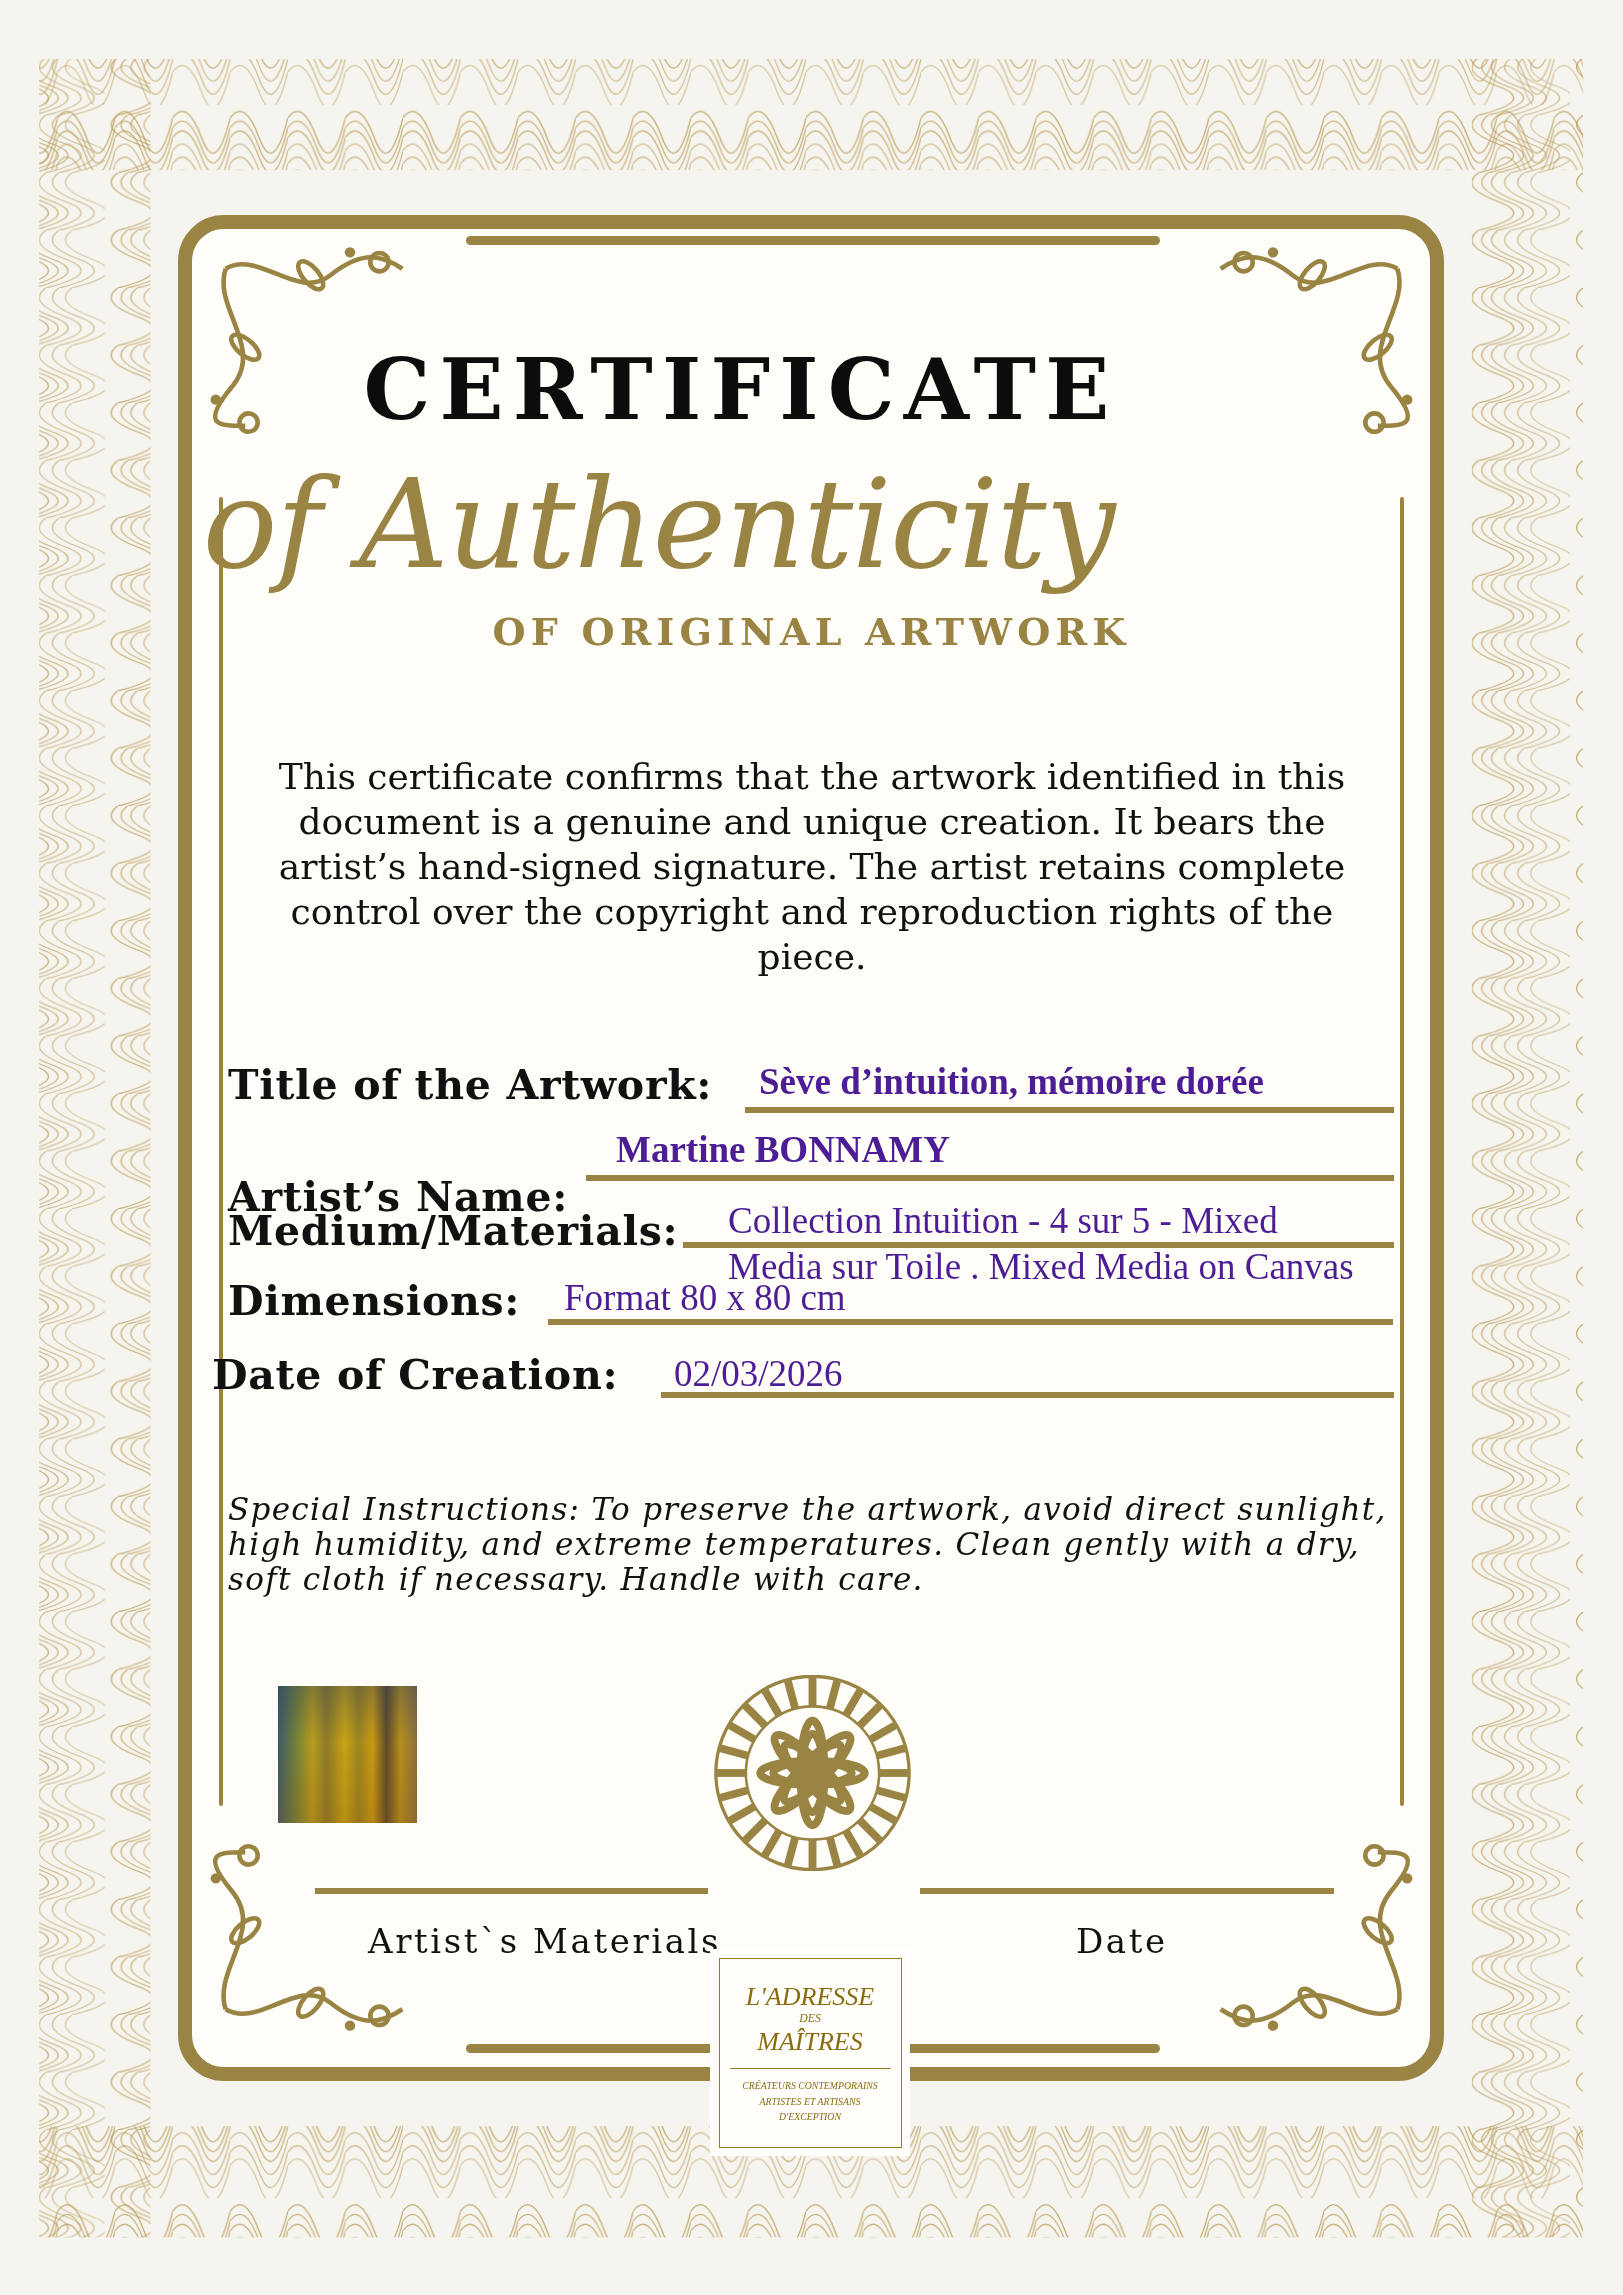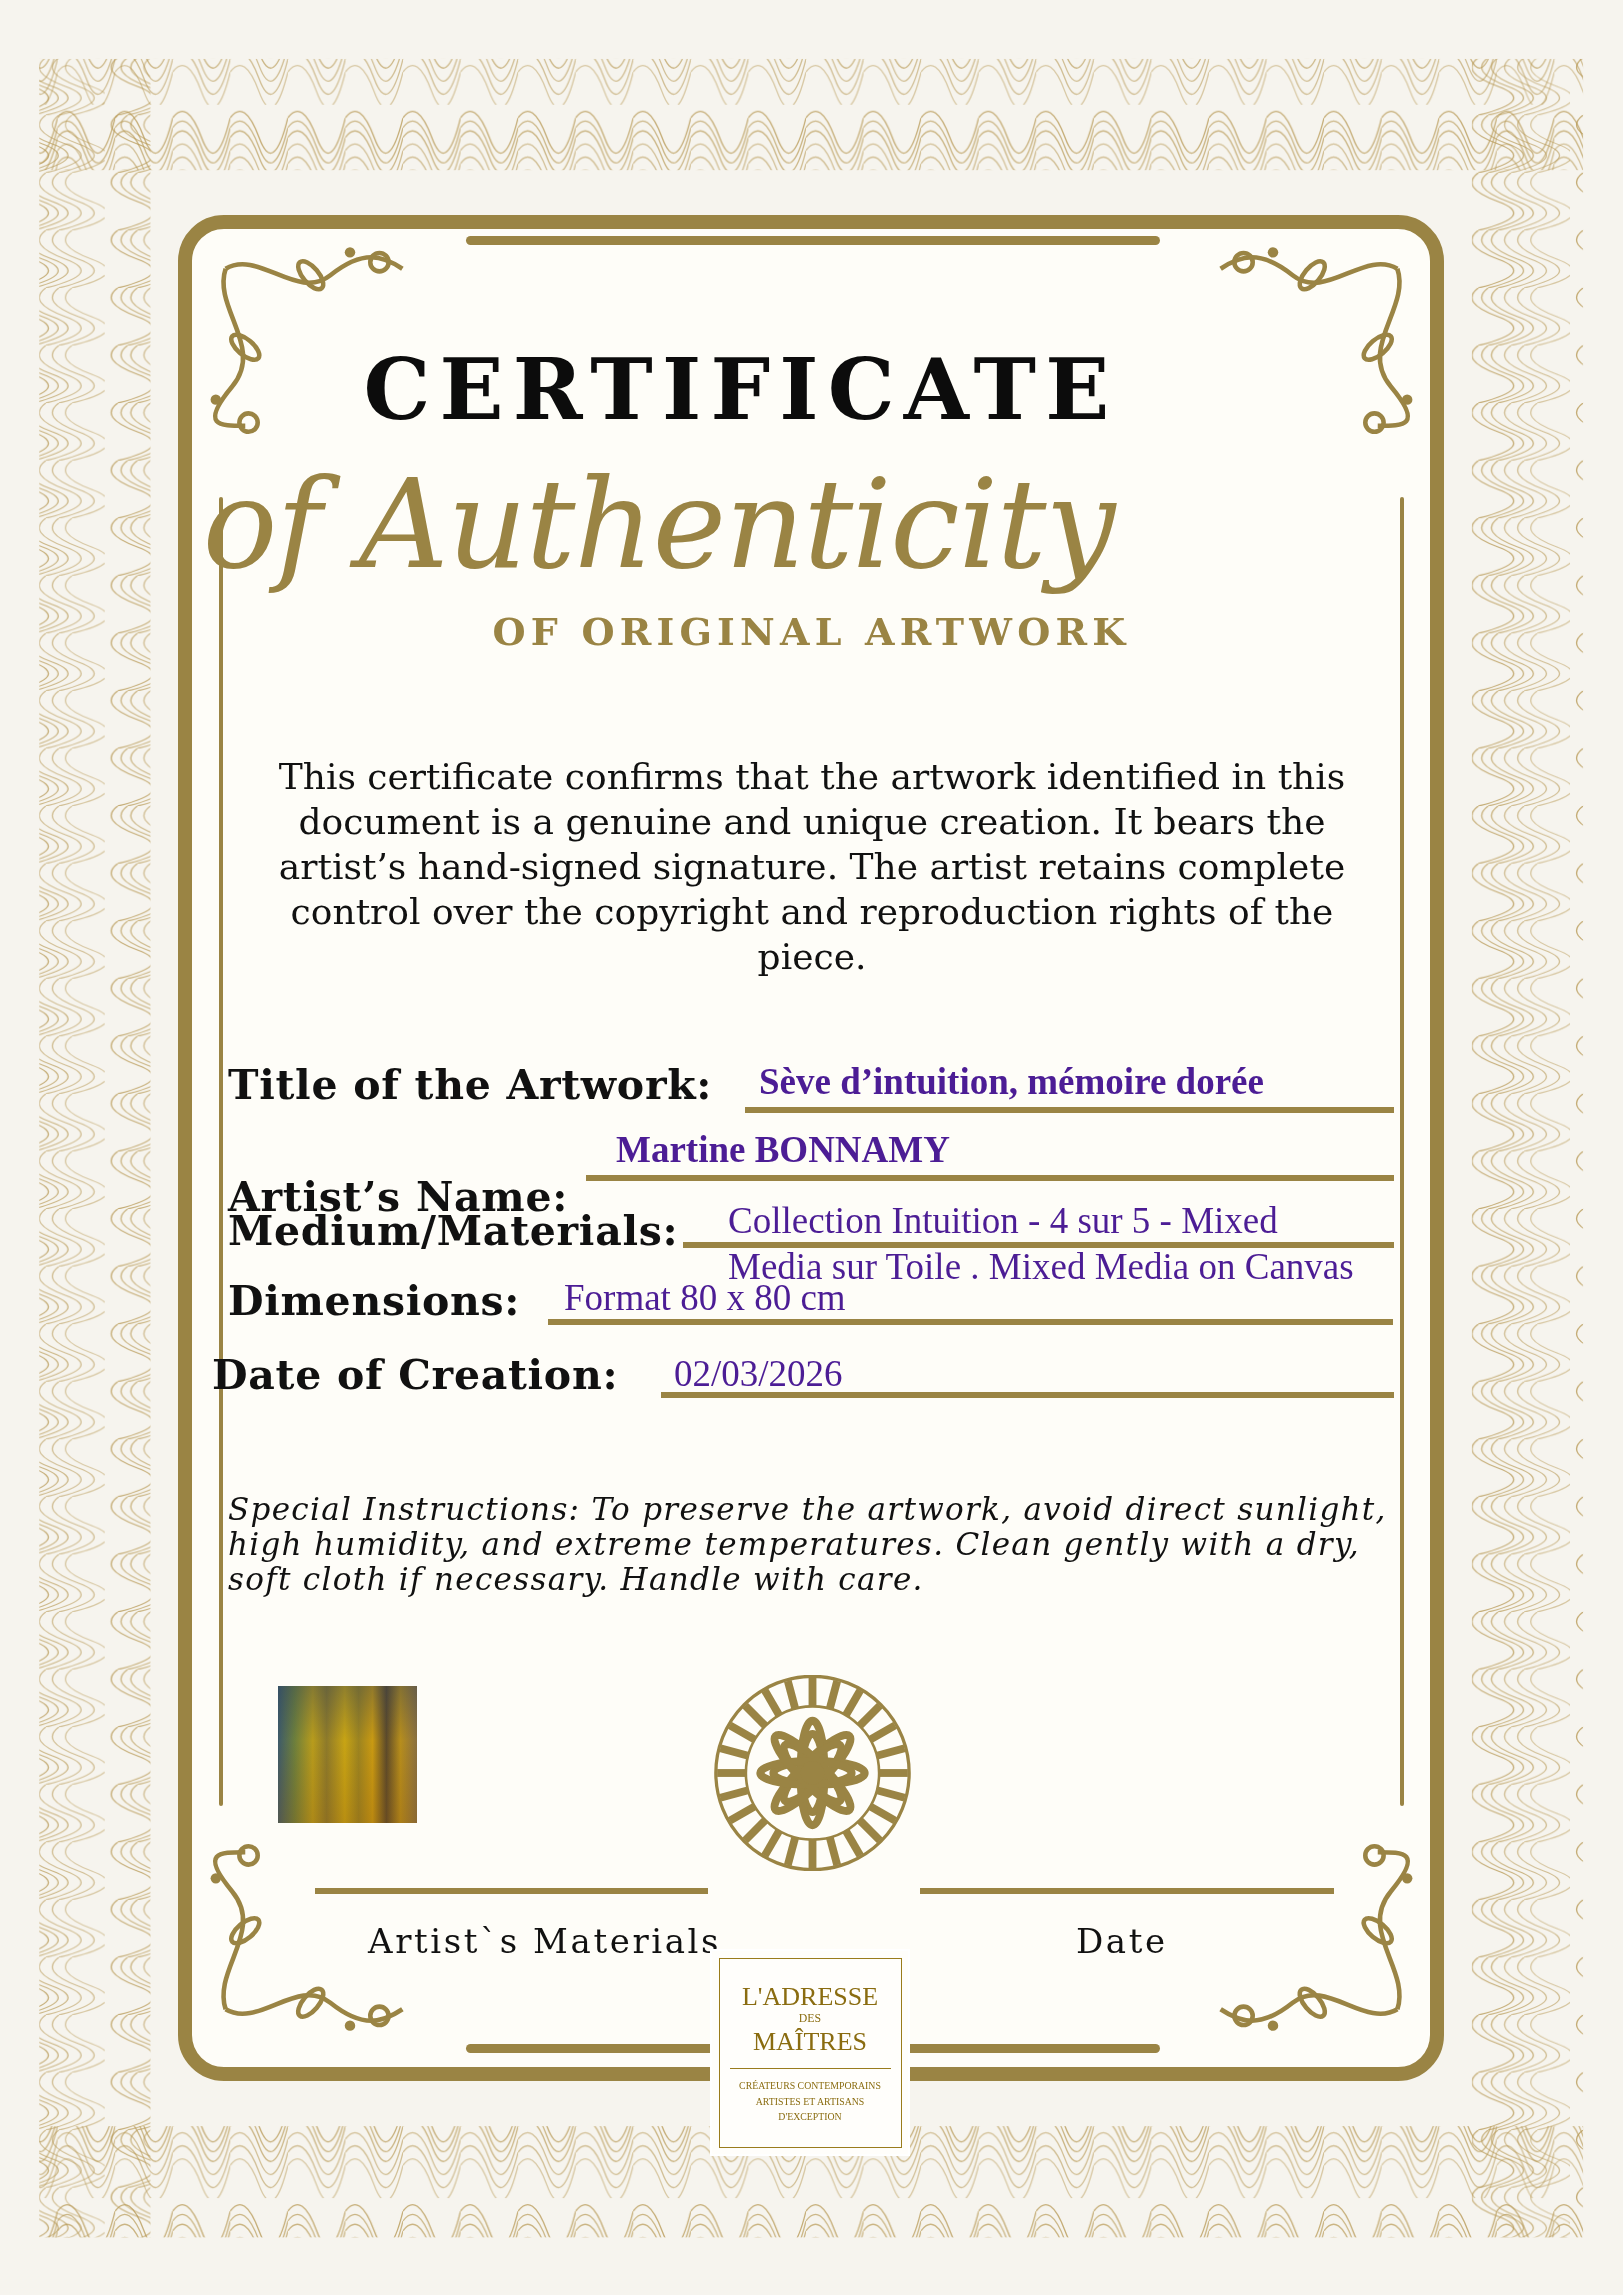--- a/index.html
+++ b/index.html
@@ -60,21 +60,21 @@
     }
     .artwork-thumb::after {
       content: ""; position: absolute; inset: 0;
       background: linear-gradient(180deg, rgba(40,60,90,0.35) 0%, rgba(0,0,0,0) 40%, rgba(140,80,10,0.25) 100%);
     }
     .seal { position: absolute; left: 708px; top: 1675px; width: 209px; height: 196px; }
     .sig-line { position: absolute; height: 5.9px; background: #9a8444; top: 1888px; }
     .sig-label { position: absolute; top: 1921px; font-family: "DejaVu Serif", serif; font-size: 34px; letter-spacing: 2.6px; color: #111; }
     .logo-box {
       position: absolute; left: 710px; top: 1949px; width: 200px; height: 207px;
-      background: #fffefb; border: 2px solid #fff; box-sizing: border-box;
+      background: #fffefb; border: 2px solid #fff; box-sizing: border-box; font-style: italic;
     }
     .logo-inner {
       position: absolute; left: 6.5px; top: 6.5px; right: 6.5px; bottom: 6.5px;
       border: 1.3px solid #9a7c1c; text-align: center; color: #8a6c10;
       font-family: "Liberation Serif", serif;
     }
     .logo-l1 { margin-top: 23.6px; font-size: 26px; line-height: 29px; }
     .logo-l2 { font-size: 11.8px; line-height: 15.7px; margin-top: 0; }
     .logo-l3 { font-size: 26px; line-height: 29px; }
     .logo-rule { width: 161px; height: 1.3px; background: #9a7c1c; margin: 11.8px auto 9.2px; }

